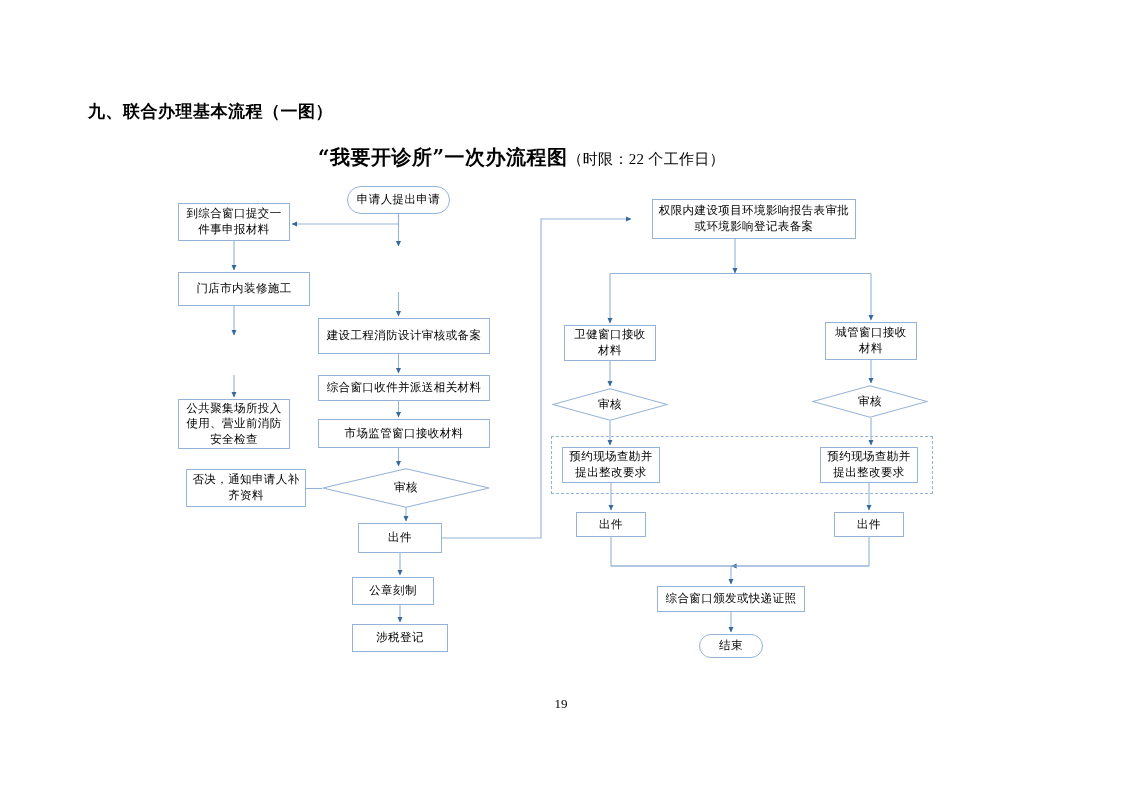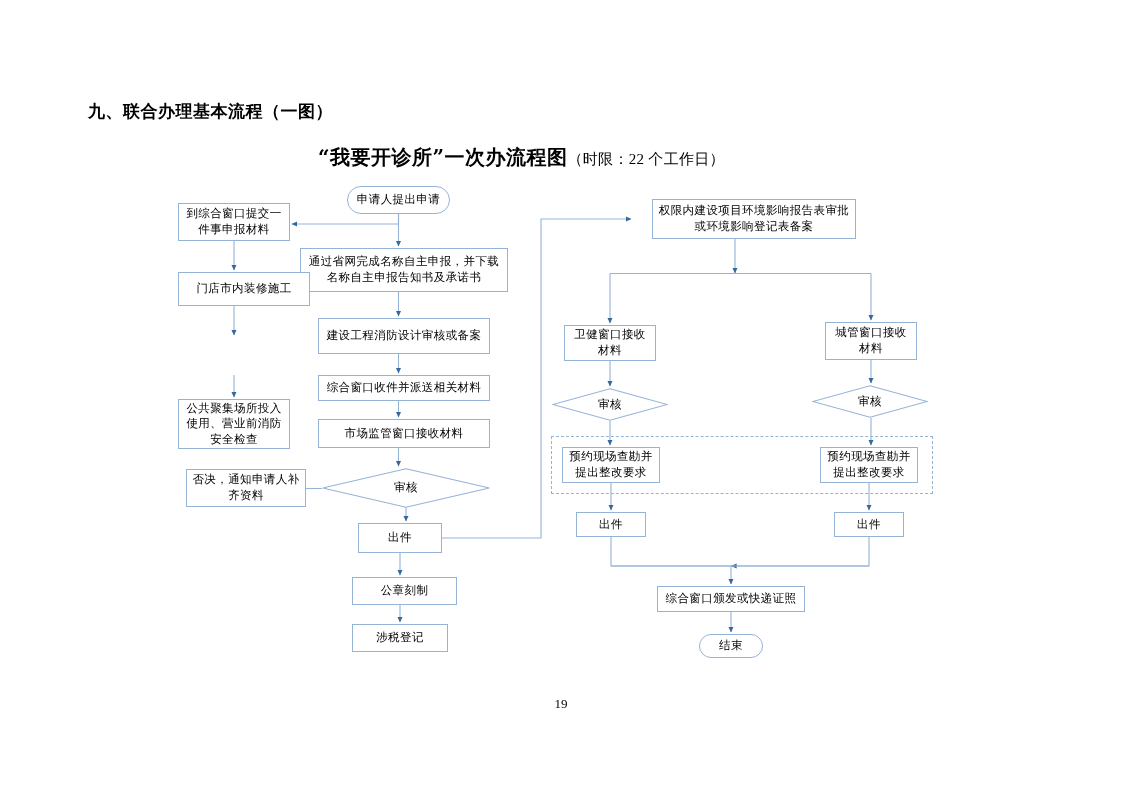--- a/index.html
+++ b/index.html
@@ -118,23 +118,20 @@
 
       <g fill="none" stroke="#95b3d7" stroke-width="1.1">
         <path d="M610,273.5 L871,273.5"></path>
         <path d="M611,566 L869,566"></path>
       </g>
     </svg>
   <div class="dashed-zone" style="left: 551px; top: 436px; width: 382px; height: 58px; border-color: rgb(149, 179, 215);"></div>
       <div class="node term" style="left: 347px; top: 186px; width: 103px; height: 28px; border-color: rgb(149, 179, 215);">
         <span>申请人提出申请</span>
       </div>
-      <div class="node" style="left: 300px; top: 248px; width: 208px; height: 44px; border-color: rgb(149, 179, 215);">
-        <span>通过省网完成名称自主申报，并下载名称自主申报告知书及承诺书</span>
-      </div>
       <div class="node" style="left: 318px; top: 318px; width: 172px; height: 36px; border-color: rgb(149, 179, 215);">
         <span>建设工程消防设计审核或备案</span>
       </div>
       <div class="node" style="left: 318px; top: 375px; width: 172px; height: 26px; border-color: rgb(149, 179, 215);">
         <span>综合窗口收件并派送相关材料</span>
       </div>
       <div class="node" style="left: 318px; top: 419px; width: 172px; height: 29px; border-color: rgb(149, 179, 215);">
         <span>市场监管窗口接收材料</span>
       </div>
       <div class="node dec" style="left: 322px; top: 468px; width: 168px; height: 40px;">
@@ -142,21 +139,21 @@
           <path d="M84,0.8 L167.2,20 L84,39.2 L0.8,20 Z" fill="#ffffff" stroke="#95b3d7" stroke-width="1.1"></path>
         </svg>
         <span class="dec-label">审核</span>
       </div>
       <div class="node" style="left: 186px; top: 469px; width: 120px; height: 38px; border-color: rgb(149, 179, 215);">
         <span>否决，通知申请人补齐资料</span>
       </div>
       <div class="node" style="left: 358px; top: 523px; width: 84px; height: 30px; border-color: rgb(149, 179, 215);">
         <span>出件</span>
       </div>
-      <div class="node" style="left: 352px; top: 577px; width: 105px; height: 28px; border-color: rgb(149, 179, 215);">
+      <div class="node" style="left: 352px; top: 577px; width: 82px; height: 28px; border-color: rgb(149, 179, 215);">
         <span>公章刻制</span>
       </div>
       <div class="node" style="left: 352px; top: 624px; width: 96px; height: 28px; border-color: rgb(149, 179, 215);">
         <span>涉税登记</span>
       </div>
       <div class="node" style="left: 178px; top: 203px; width: 112px; height: 38px; border-color: rgb(149, 179, 215);">
         <span>到综合窗口提交一件事申报材料</span>
       </div>
       <div class="node" style="left: 178px; top: 272px; width: 132px; height: 34px; border-color: rgb(149, 179, 215);">
         <span>门店市内装修施工</span>

